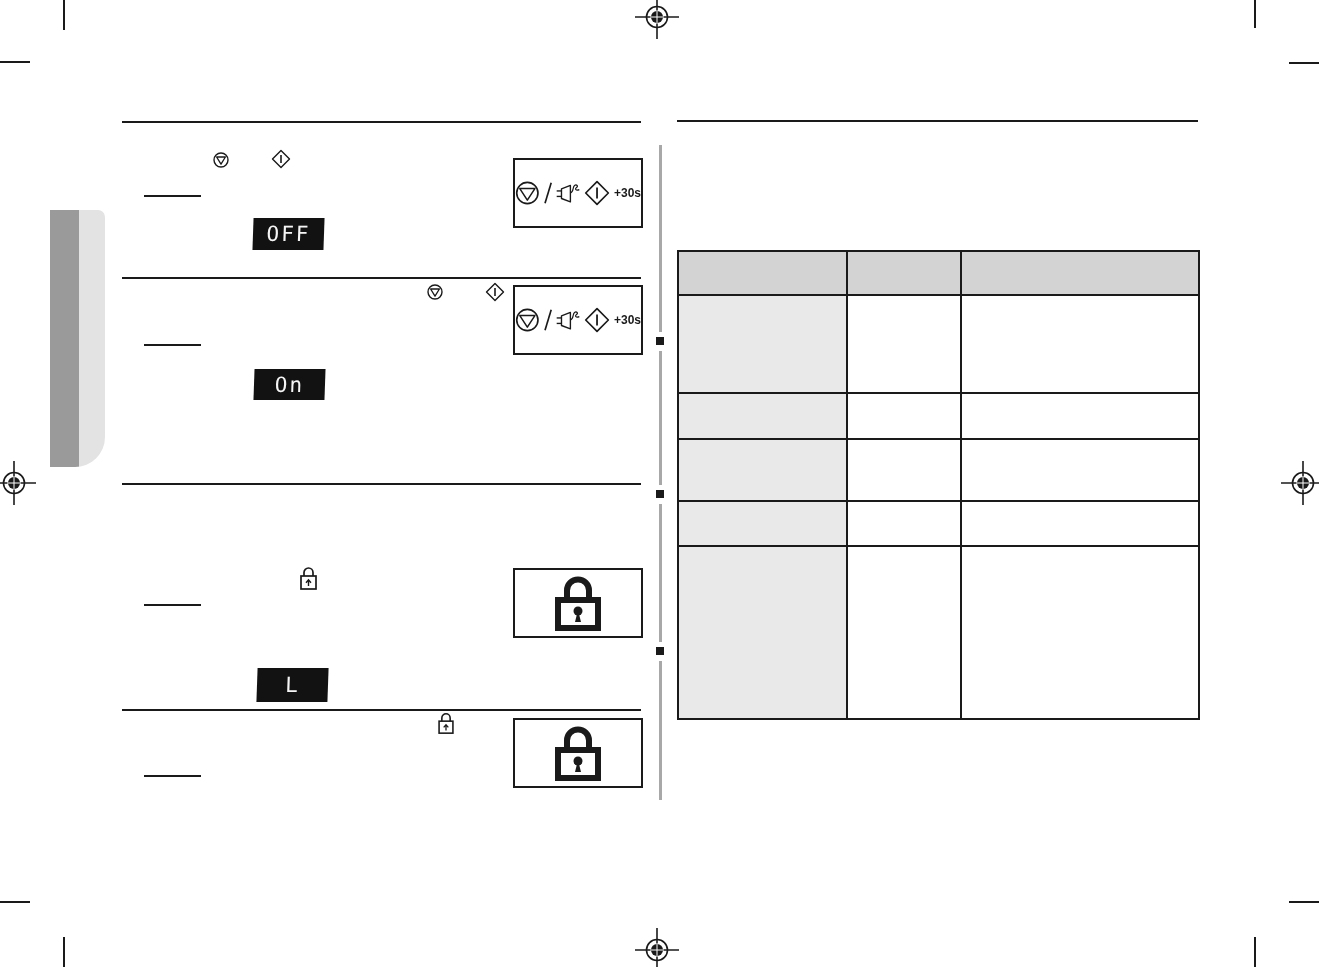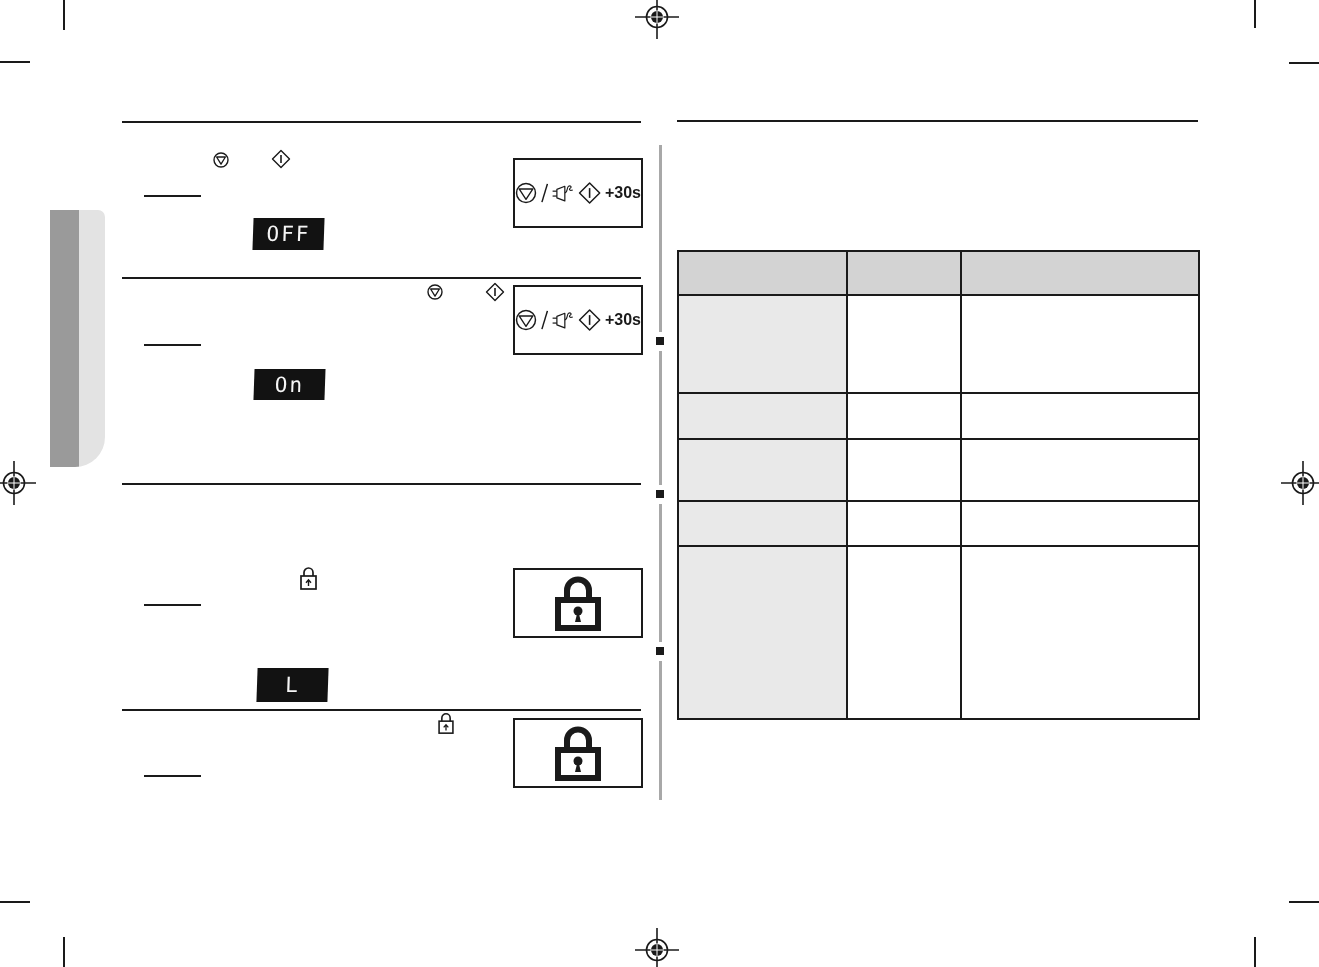--- a/index.html
+++ b/index.html
@@ -20,21 +20,21 @@
   .led{
     position:absolute;background:var(--led-bg);color:var(--led-text);
     display:flex;align-items:center;justify-content:center;
     font-family:"DejaVu Sans Mono",monospace;font-size:21px;letter-spacing:2px;
     transform:skewX(-2deg);
   }
   .icon-box{
     position:absolute;width:126px;height:66px;border:2px solid var(--ink);
     display:flex;align-items:center;justify-content:center;gap:4px;background:#fff;
   }
-  .plus30s{font-size:16px;font-weight:600;letter-spacing:0;margin-left:0;}
+  .plus30s{font-size:12px;font-weight:600;letter-spacing:0;margin-left:0;}
   .tab{
     position:absolute;left:50px;top:210px;width:55px;height:257px;
     border-radius:0 7px 30px 0;overflow:hidden;
   }
   .tab-dark{position:absolute;left:0;top:0;width:29px;height:100%;background:var(--tab-dark);}
   .tab-light{position:absolute;left:29px;top:0;width:26px;height:100%;background:var(--tab-light);}
   .divider{position:absolute;left:659px;top:145px;width:3px;height:655px;background:var(--divider-gray);}
   .div-gap{position:absolute;left:659px;width:3px;height:19px;background:var(--page-bg);}
   .div-sq{position:absolute;left:656px;width:8px;height:8px;background:var(--ink);}
   table.grid{

